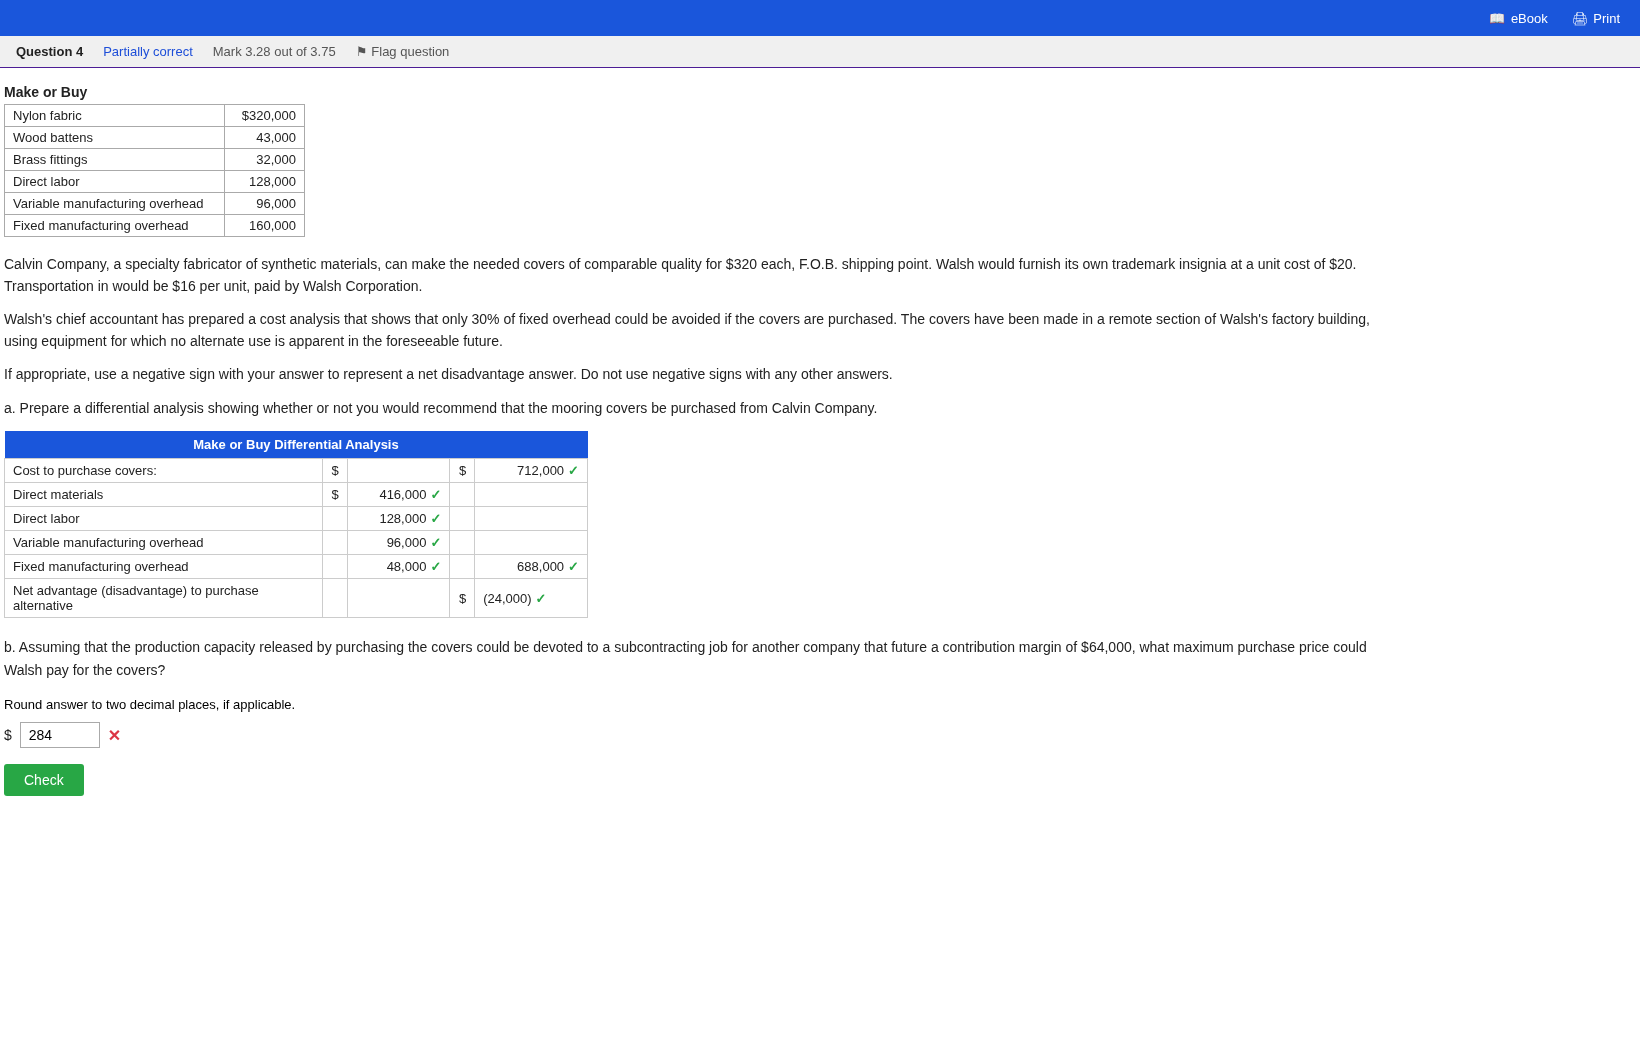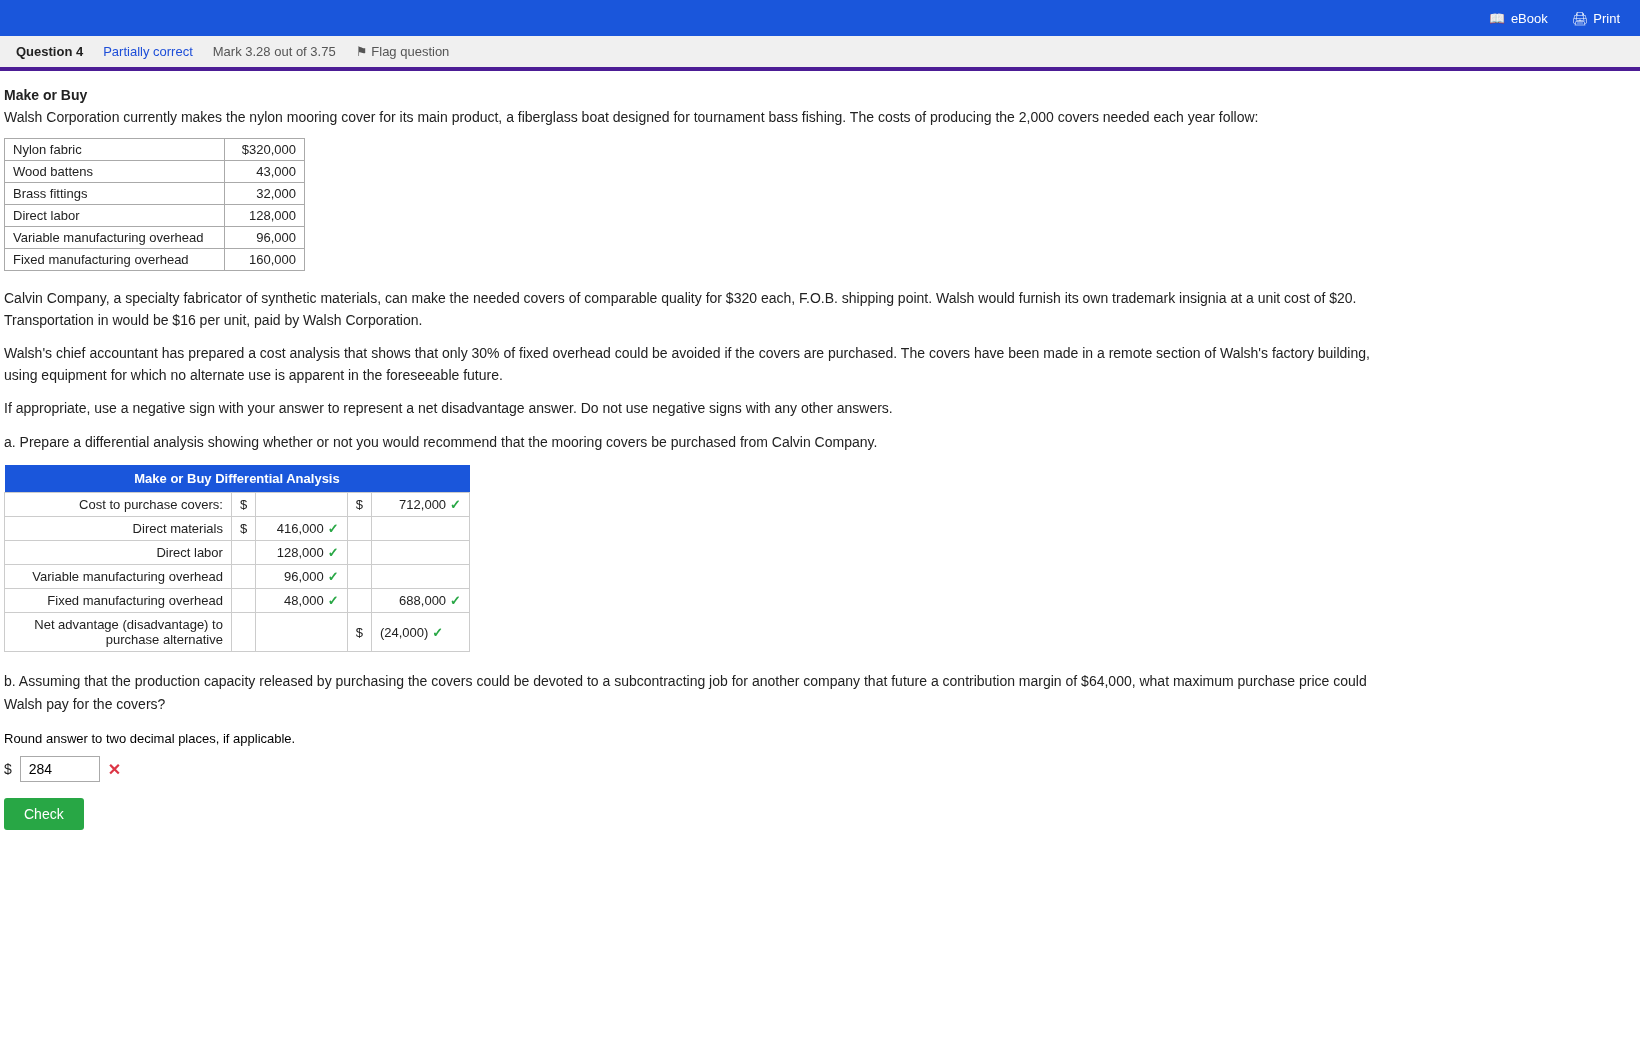--- a/index.html
+++ b/index.html
@@ -18,21 +18,21 @@
       color: #fff;
       font-size: 13px;
       display: flex;
       align-items: center;
       gap: 5px;
       cursor: pointer;
     }
 
     .question-bar {
       background: #f0f0f0;
-      border-bottom: 4px solid #4c1d95;
+      border-bottom: 1px solid #4c1d95;
       padding: 8px 16px;
       display: flex;
       align-items: center;
       gap: 20px;
       font-size: 13px;
     }
     .question-num { font-weight: bold; }
     .partially-correct { color: #1d4ed8; }
     .mark { color: #555; }
     .flag-btn {
@@ -64,40 +64,39 @@
     .cost-table td:last-child {
       text-align: right;
     }
 
     .narrative { line-height: 1.6; margin-bottom: 10px; }
 
     .instructions { line-height: 1.6; margin-bottom: 12px; }
 
     .diff-table {
       border-collapse: collapse;
-      width: 466px;
+      width: 584px;
       margin-bottom: 18px;
     }
     .diff-table thead tr {
       background: #1a56db;
       color: #fff;
     }
     .diff-table thead th {
       text-align: center;
       padding: 6px 10px;
       font-size: 13px;
     }
     .diff-table tbody tr {
       border-bottom: 1px solid #ccc;
     }
     .diff-table tbody td {
       padding: 4px 8px;
       font-size: 13px;
       border: 1px solid #ccc;
-      text-align: right;
     }
     .diff-table td.num {
       text-align: right;
     }
     .check-mark {
       color: #28a745;
       font-weight: bold;
       margin-left: 4px;
     }
     .dollar-sign {
@@ -157,21 +156,20 @@
   <span class="flag-btn">
     <span>⚑</span>
     <span>Flag question</span>
   </span>
 </div>
 
 <div class="content">
 
   <p class="section-title">Make or Buy</p>
 
-  <p class="intro-text">Walsh Corporation currently makes the nylon mooring cover for its main product, a fiberglass boat designed for tournament bass fishing. The costs of producing the 2,000 covers needed each year follow:</p>
 
   
   <table class="cost-table">
     <tbody id="cost-table-body">
     <tr>
           <td style="width:220px">Nylon fabric</td>
           <td style="width:80px">$320,000</td>
         </tr>
         <tr>
           <td style="width:220px">Wood battens</td>

